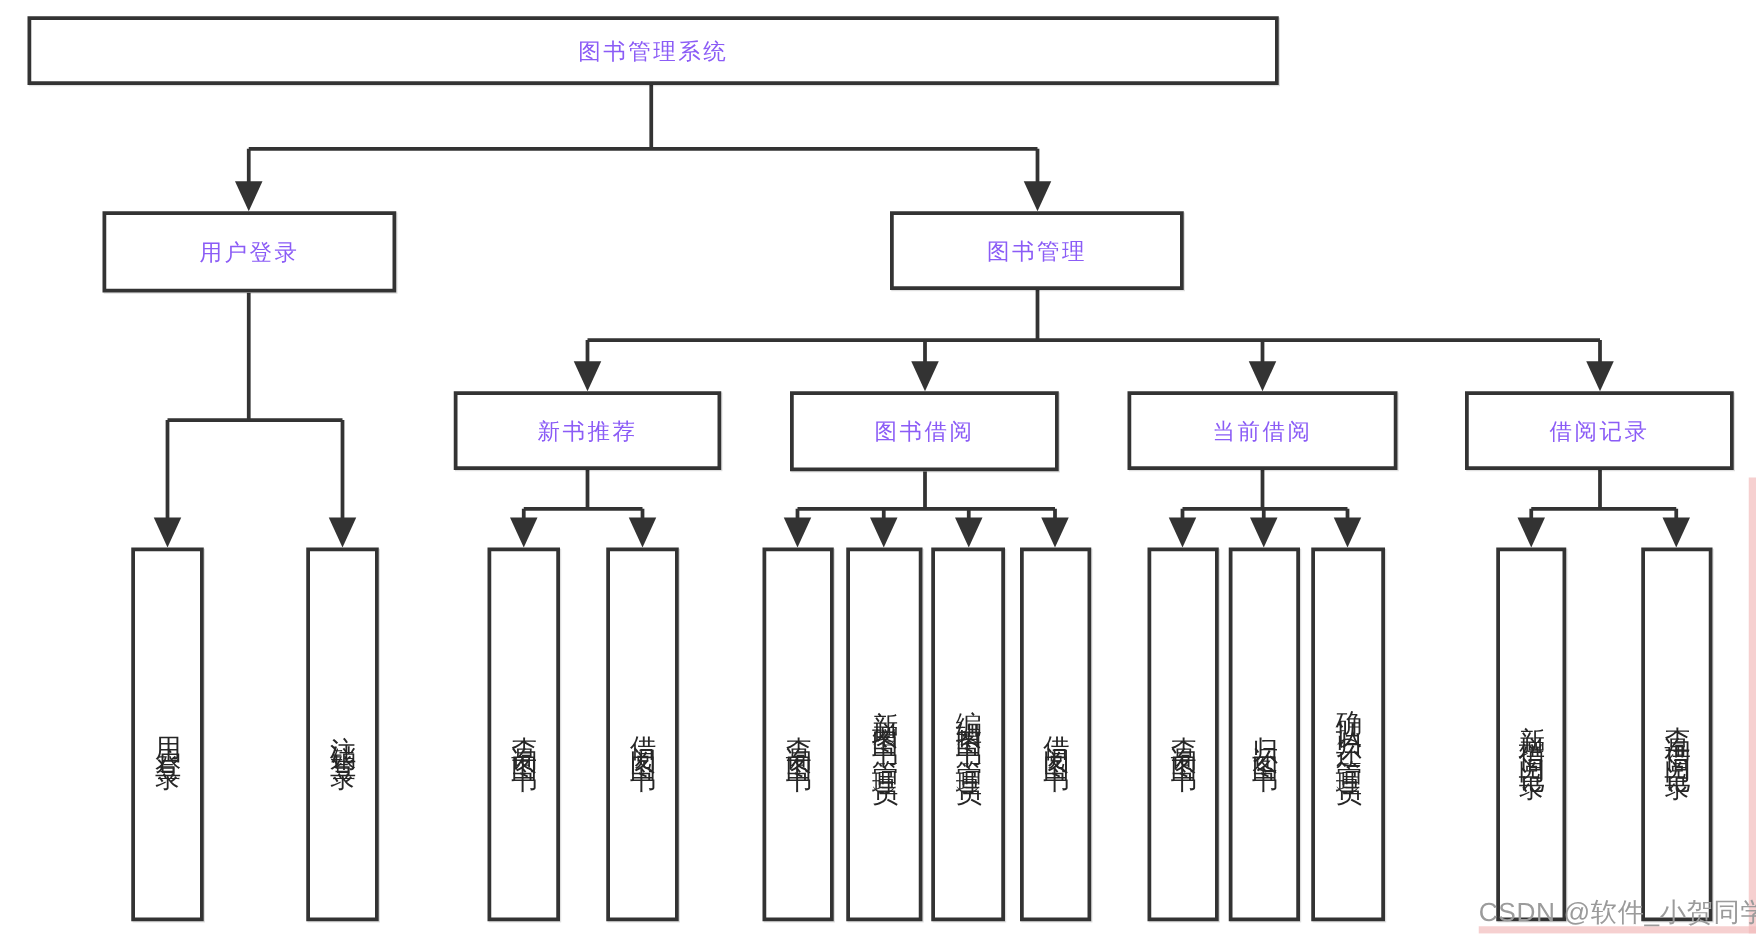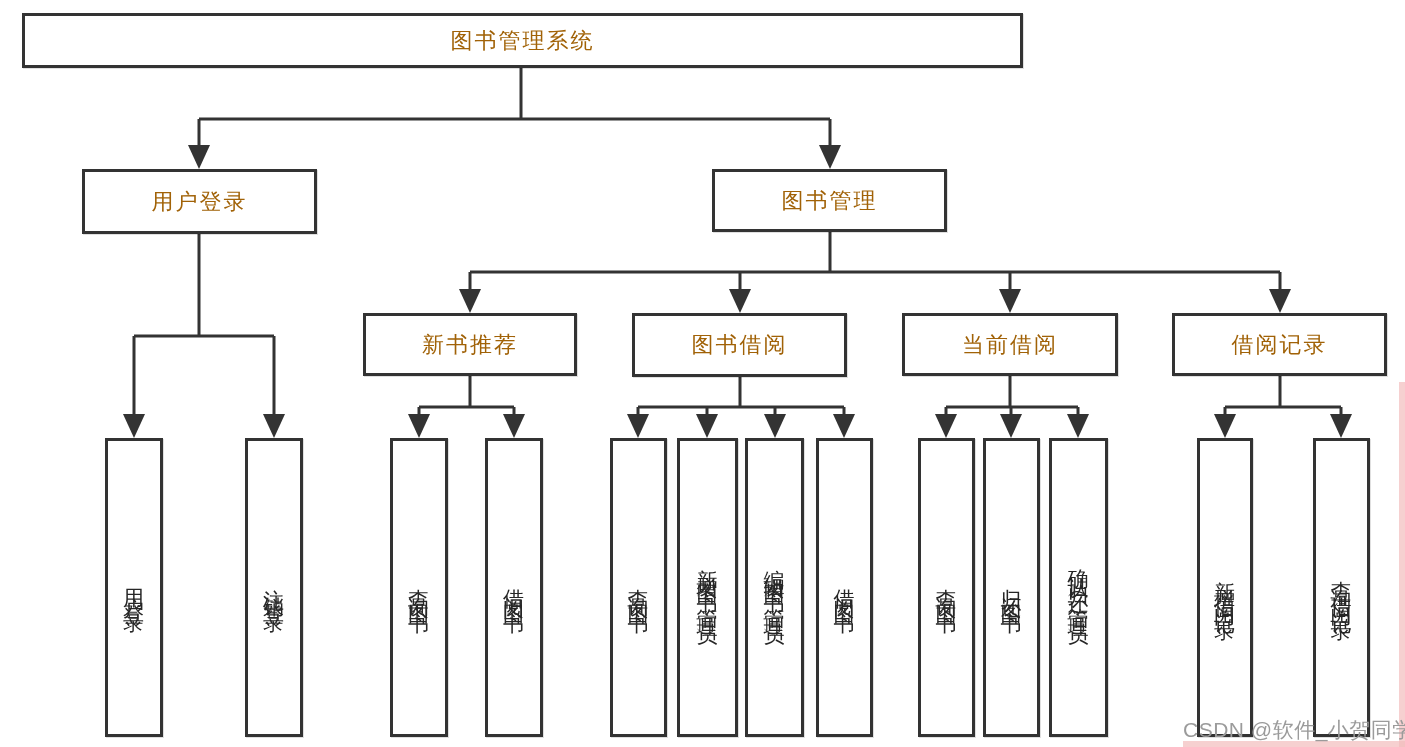--- a/index.html
+++ b/index.html
@@ -8,21 +8,21 @@
     font-family:"Liberation Sans", sans-serif;color:#262626;
   }
   .connectors{position:absolute;left:0;top:0;z-index:1;}
   .box{
     position:absolute;box-sizing:border-box;background:#ffffff;
     border:3px solid #333333;z-index:2;
     display:flex;align-items:center;justify-content:center;
     box-shadow:1px 1px 0 rgba(0,0,0,0.12);
   }
   .title span{
-    font-size:22px;letter-spacing:2px;color:#a16207;white-space:nowrap;
+    font-size:18px;letter-spacing:2px;color:#8b5cf6;white-space:nowrap;
   }
   .leaf span{
     writing-mode:vertical-rl;text-orientation:mixed;
     font-size:21px;letter-spacing:8px;line-height:1;color:#262626;
   }
   .watermark{
     position:absolute;left:1183px;top:716px;z-index:10;
     font-size:21px;letter-spacing:0.5px;color:#9b9b9b;white-space:nowrap;
   }
   .edge-tint-right{

